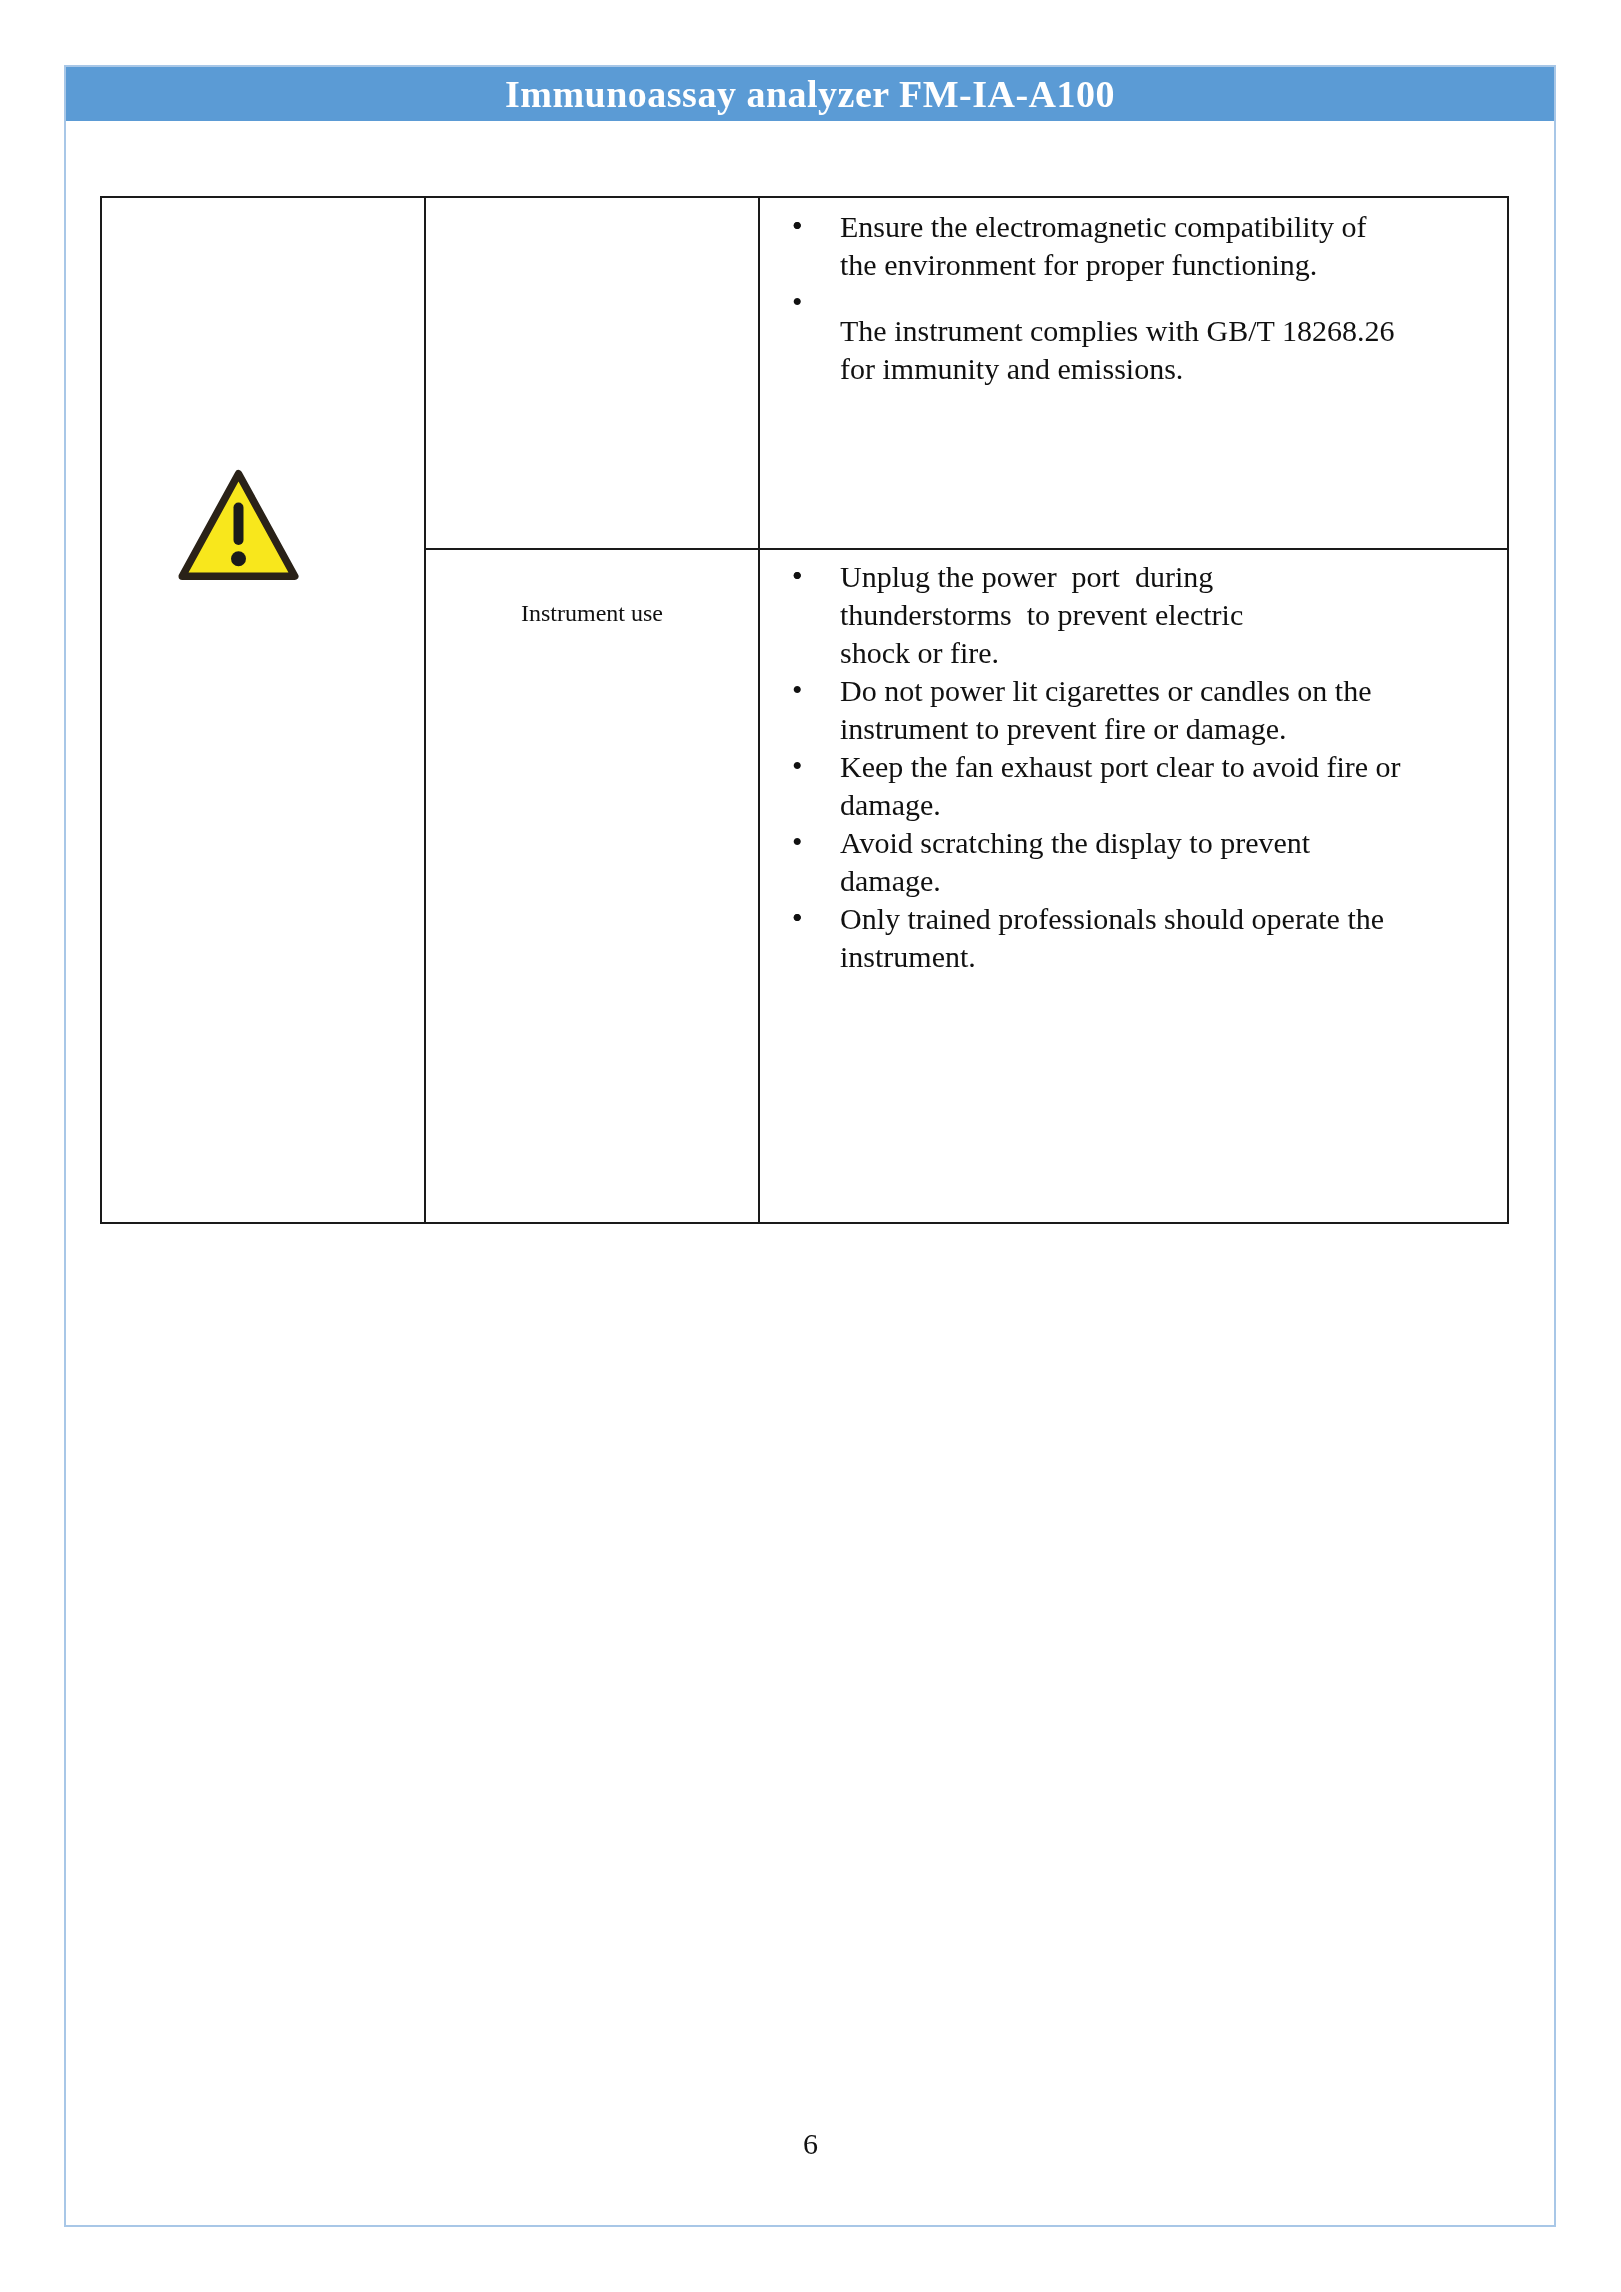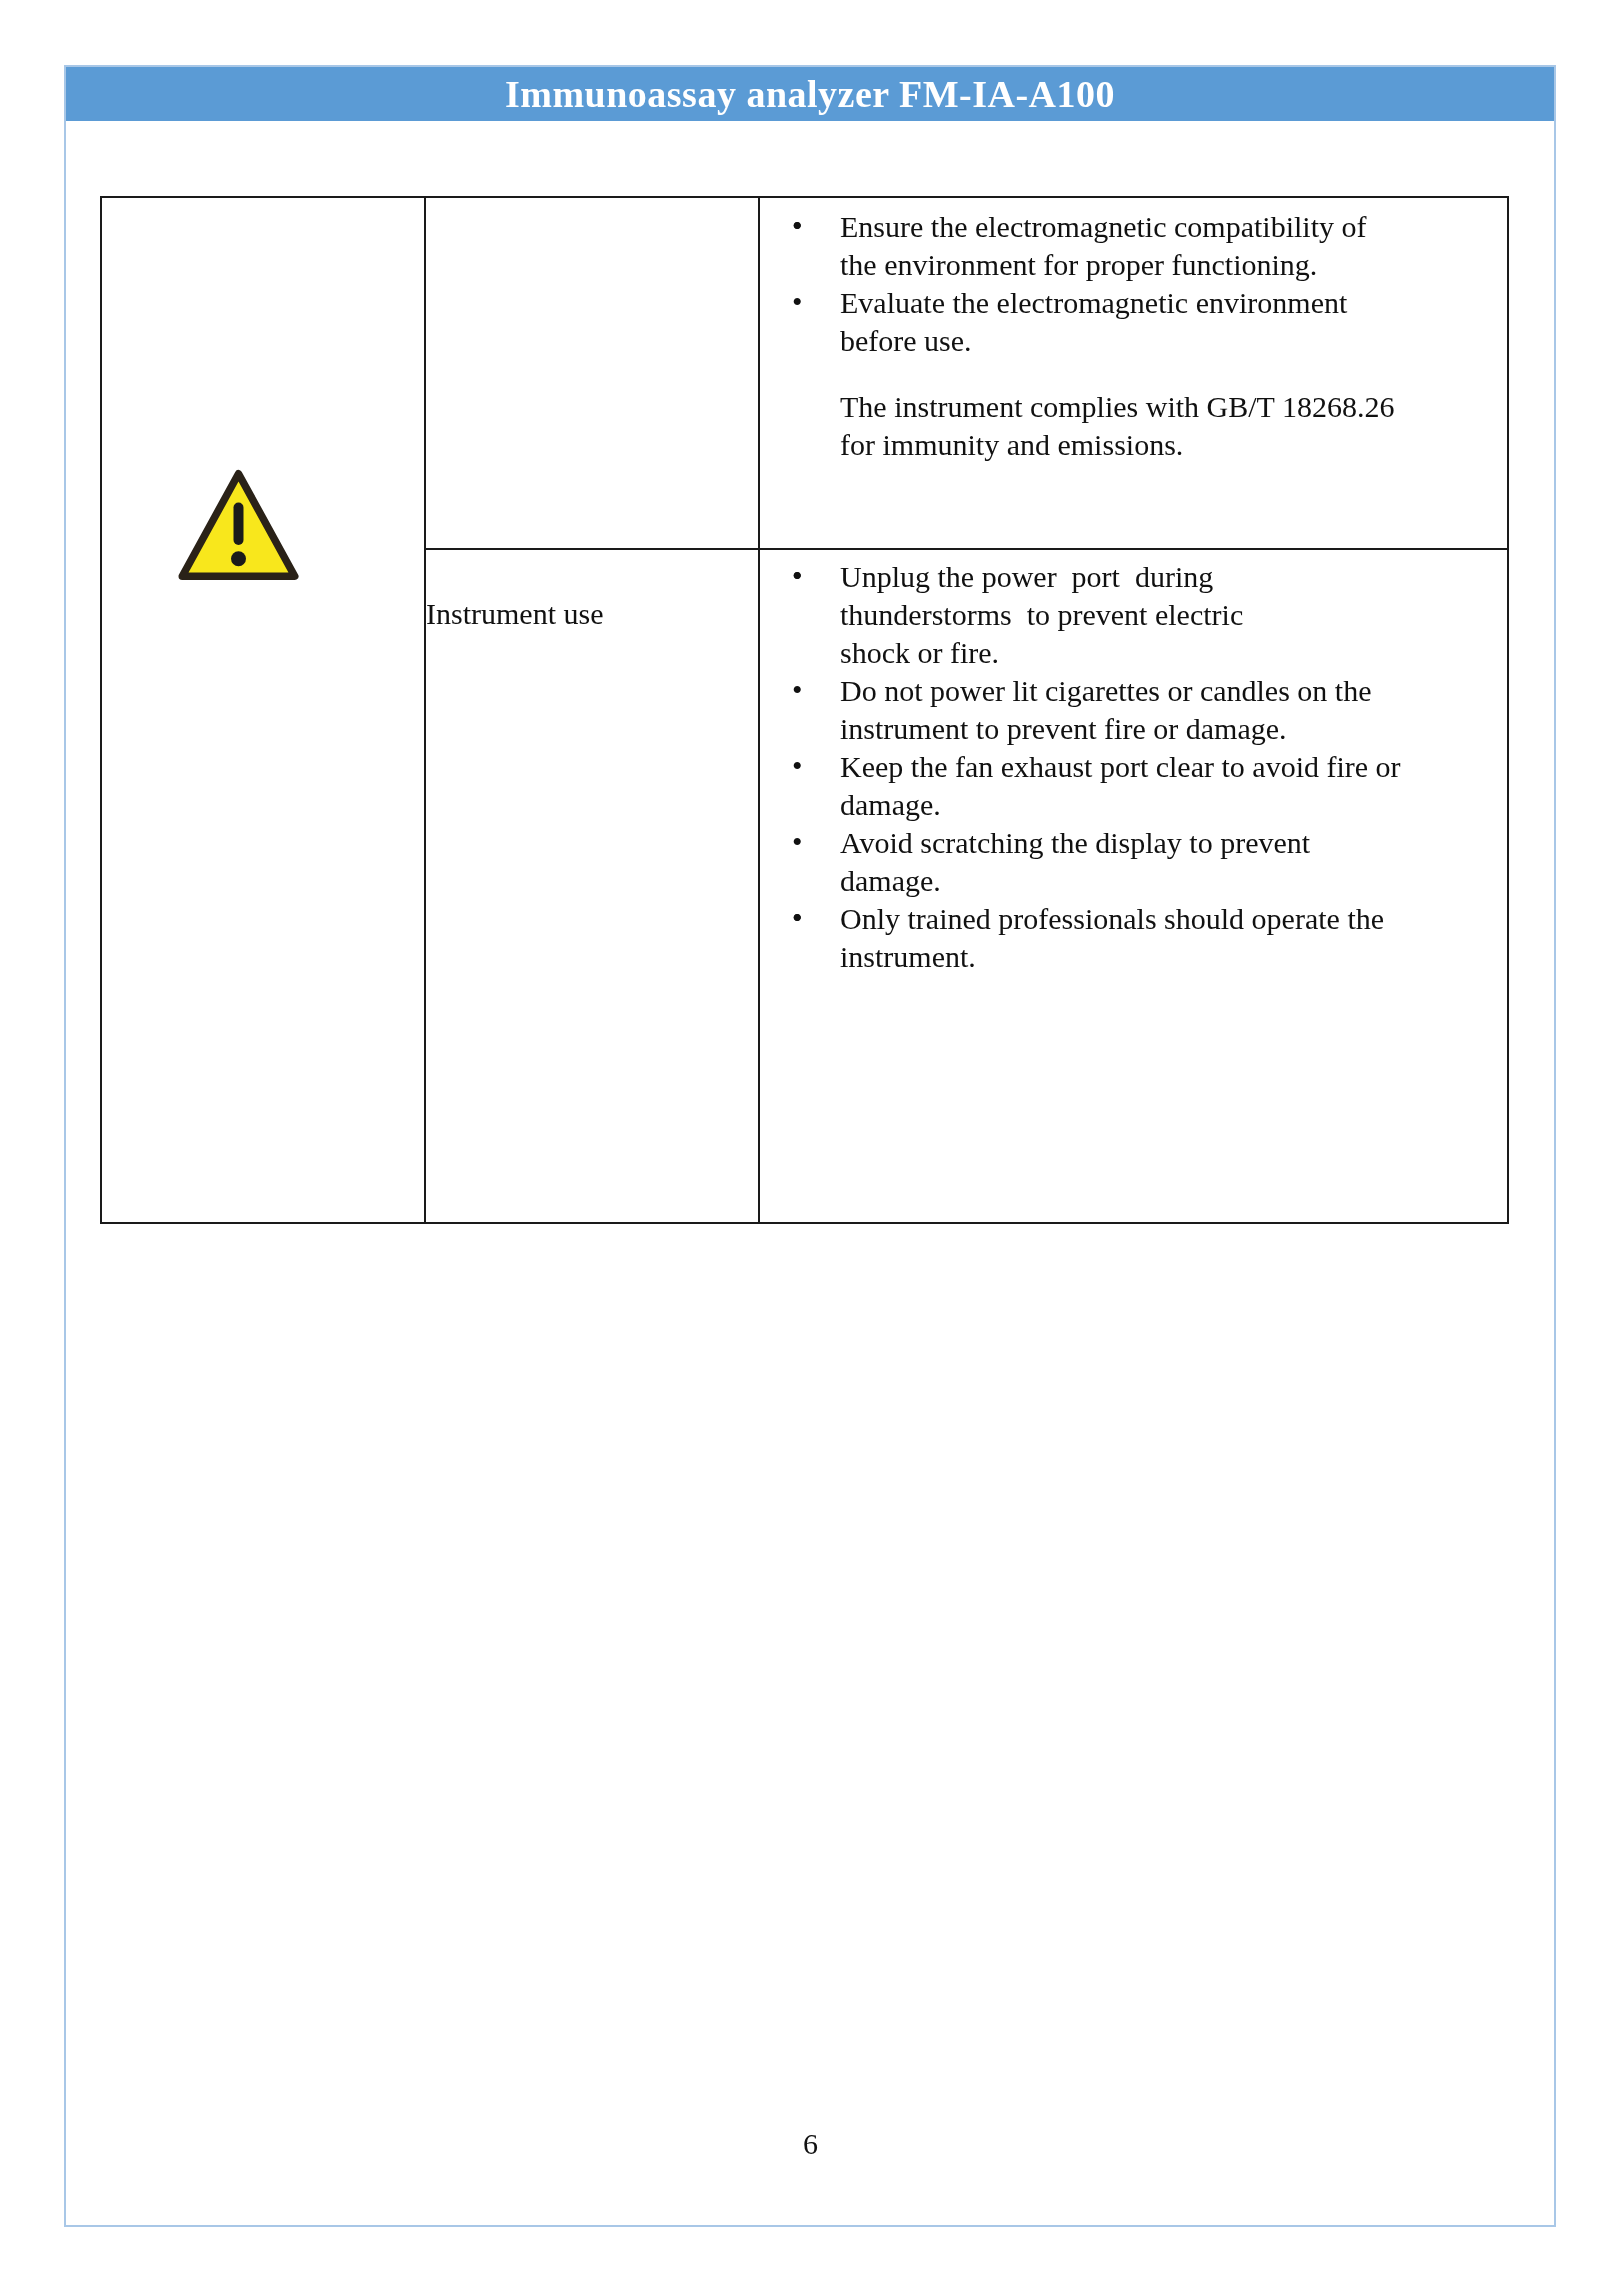--- a/index.html
+++ b/index.html
@@ -26,21 +26,21 @@
     box-sizing:border-box;border:2px solid #1a1a1a;
     display:grid;grid-template-columns:310px 346px 1fr;grid-template-rows:350px 1fr;
     background:#ffffff;
   }
   .cell{box-sizing:border-box;}
   .icon-cell{grid-column:1;grid-row:1 / 3;position:relative;}
   .c2{border-left:2px solid #1a1a1a;}
   .c3{border-left:2px solid #1a1a1a;}
   .r2{border-top:2px solid #1a1a1a;}
   .warning-svg{position:absolute;left:74px;top:266px;width:125px;height:127px;}
-  .label-cell{font-size:30px;line-height:37px;text-align:left;margin-left:12px;}
+  .label-cell{font-size:24px;line-height:37px;text-align:center;margin-left:12px;}
   .row2-label{padding-top:45px;}
   .content-cell{font-size:30px;line-height:38px;}
   .row1-content{padding:9.8px 13.7px 0 0;}
   .row2-content{padding:7.8px 13.7px 0 0;}
   .bullet{position:relative;padding-left:80px;}
   .bmark{position:absolute;left:32px;top:-1px;}
   .btext{white-space:pre-wrap;display:block;}
   .note{padding-left:80px;margin-top:28px;}
   .page-number{
     position:absolute;left:0;top:2127px;width:100%;text-align:center;font-size:30px;
@@ -73,22 +73,20 @@
       <div class="bullet">
         <span class="bmark">•</span>
       </div>
       <div class="bullet">
         <span class="bmark">•</span>
         <span class="btext">Ensure the electromagnetic compatibility of
 the environment for proper functioning.</span>
       </div>
       <div class="bullet">
         <span class="bmark">•</span>
-        <span class="btext">Evaluate the electromagnetic environment
-before use.</span>
       </div>
       <div class="note">
         <span class="btext">The instrument complies with GB/T 18268.26
 for immunity and emissions.</span>
       </div>
     </div>
 
     <div class="cell label-cell row2-label c2 r2">
       <span>Instrument use</span>
     </div>

